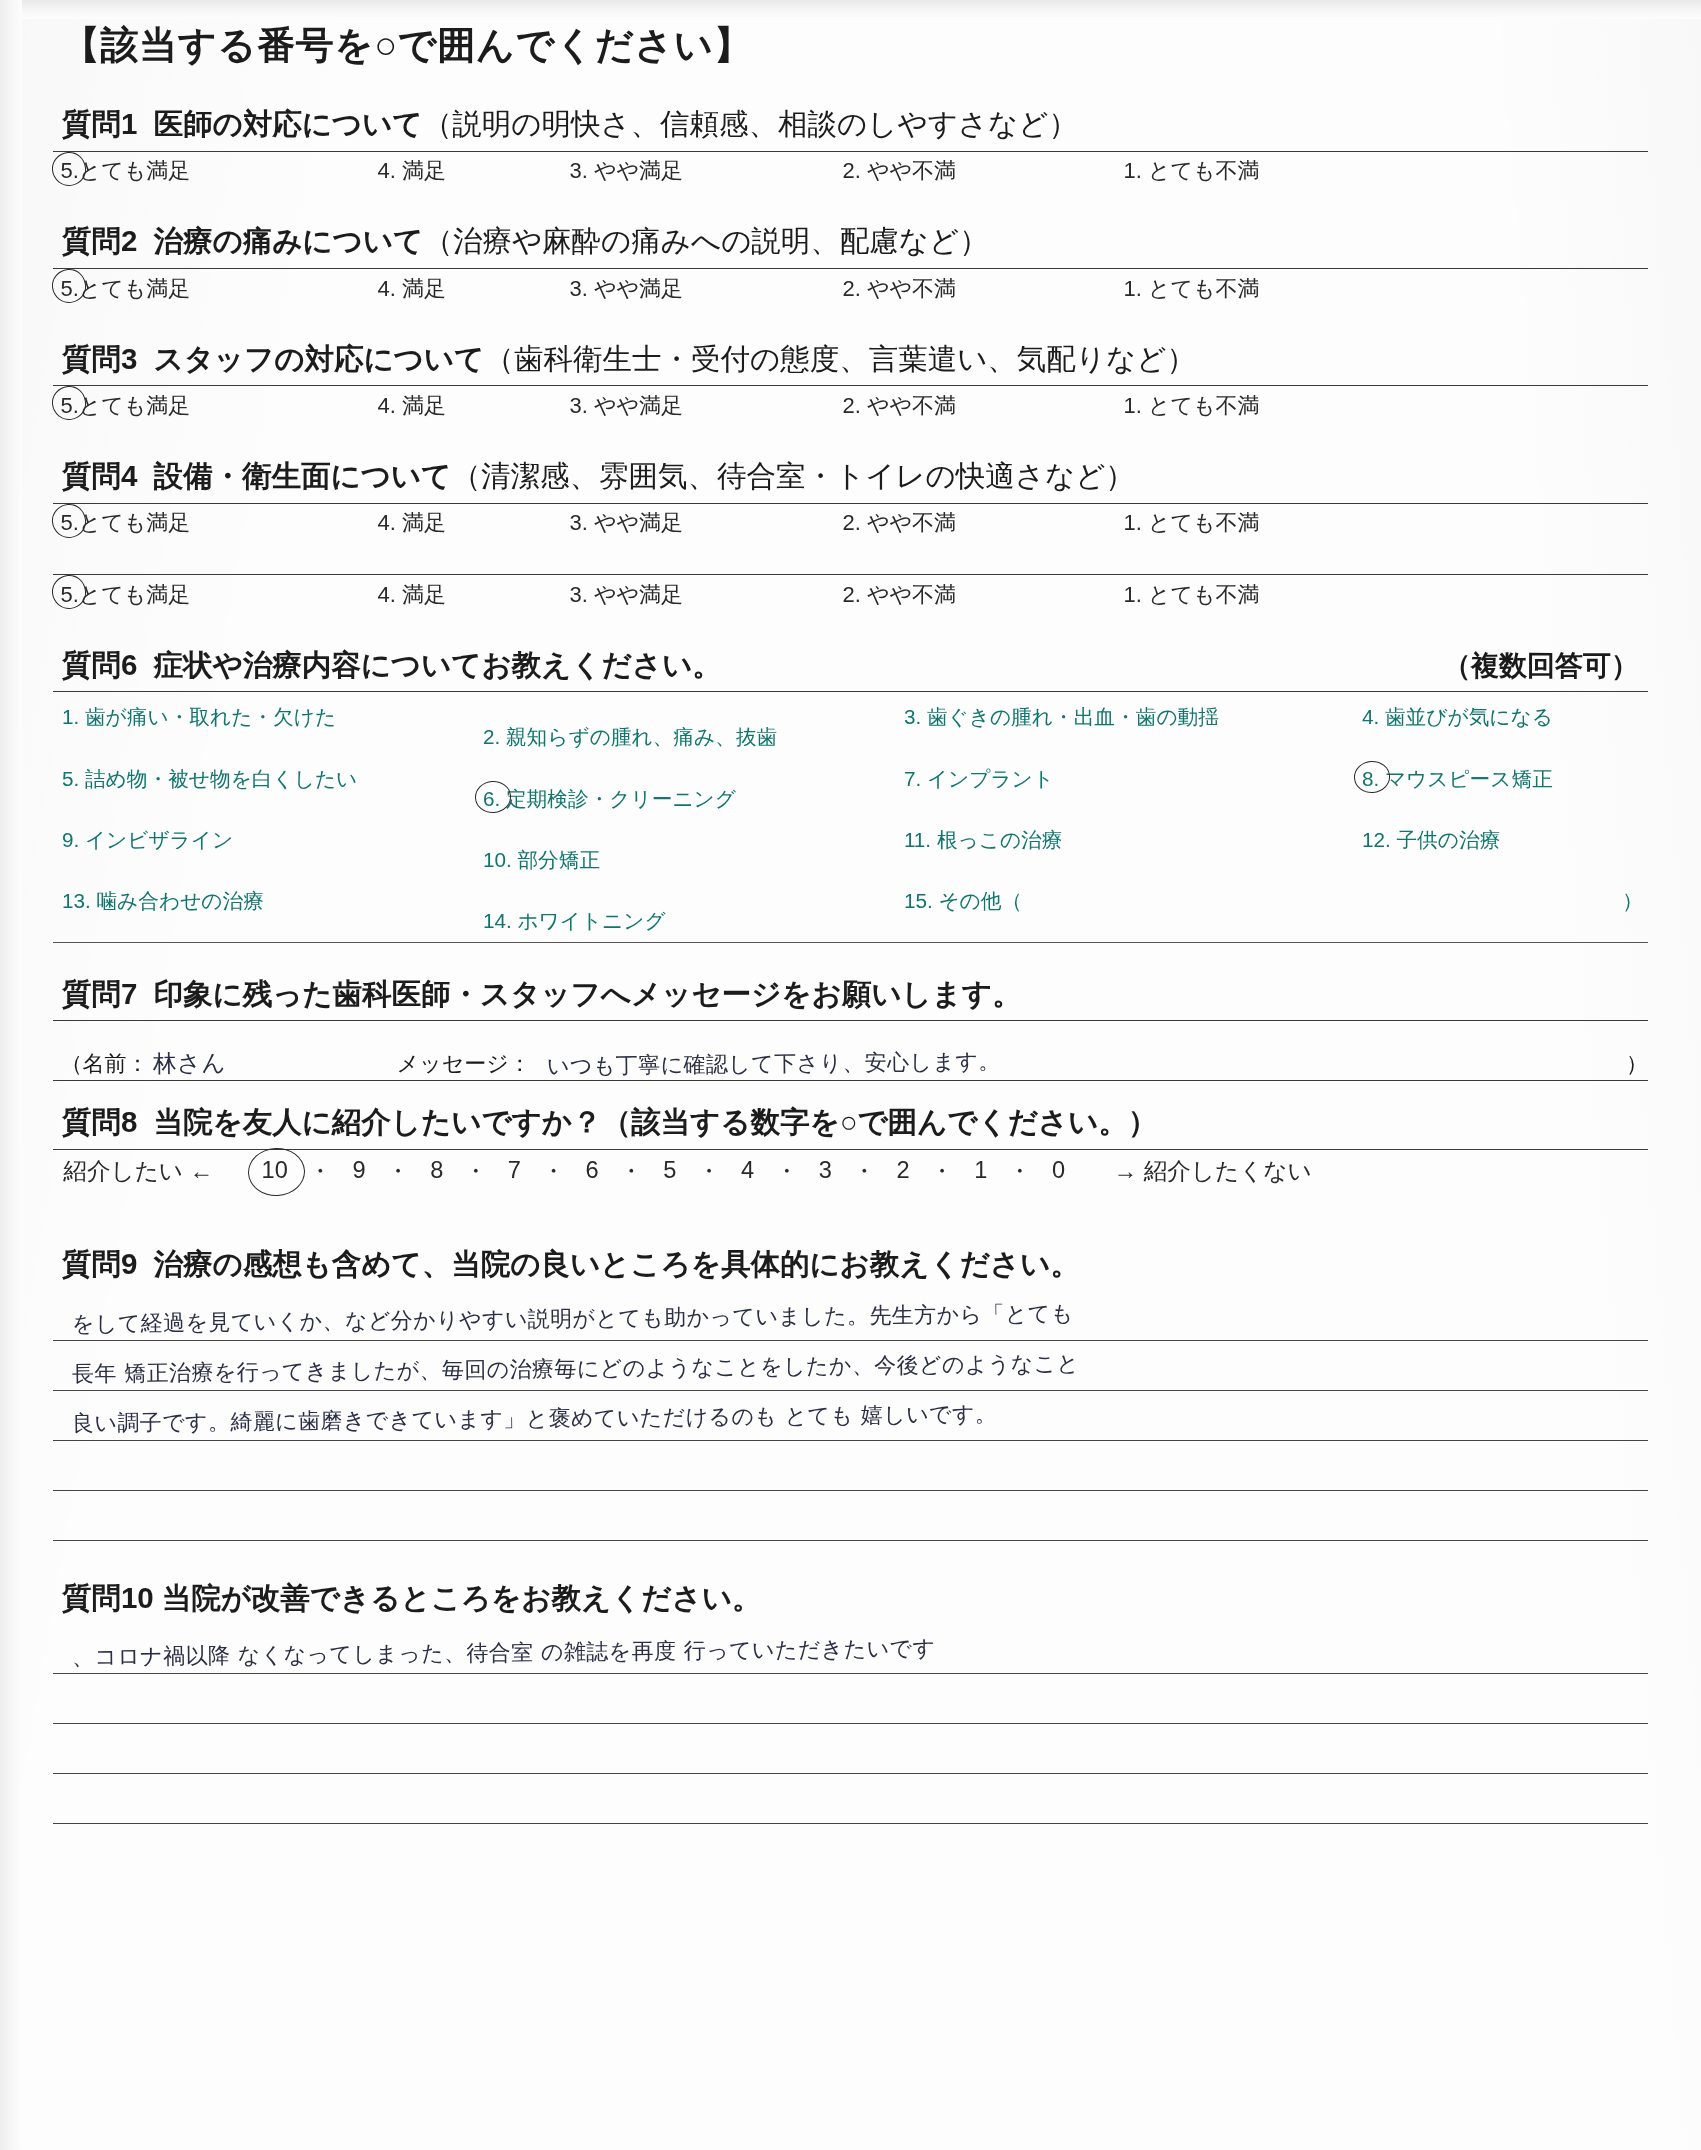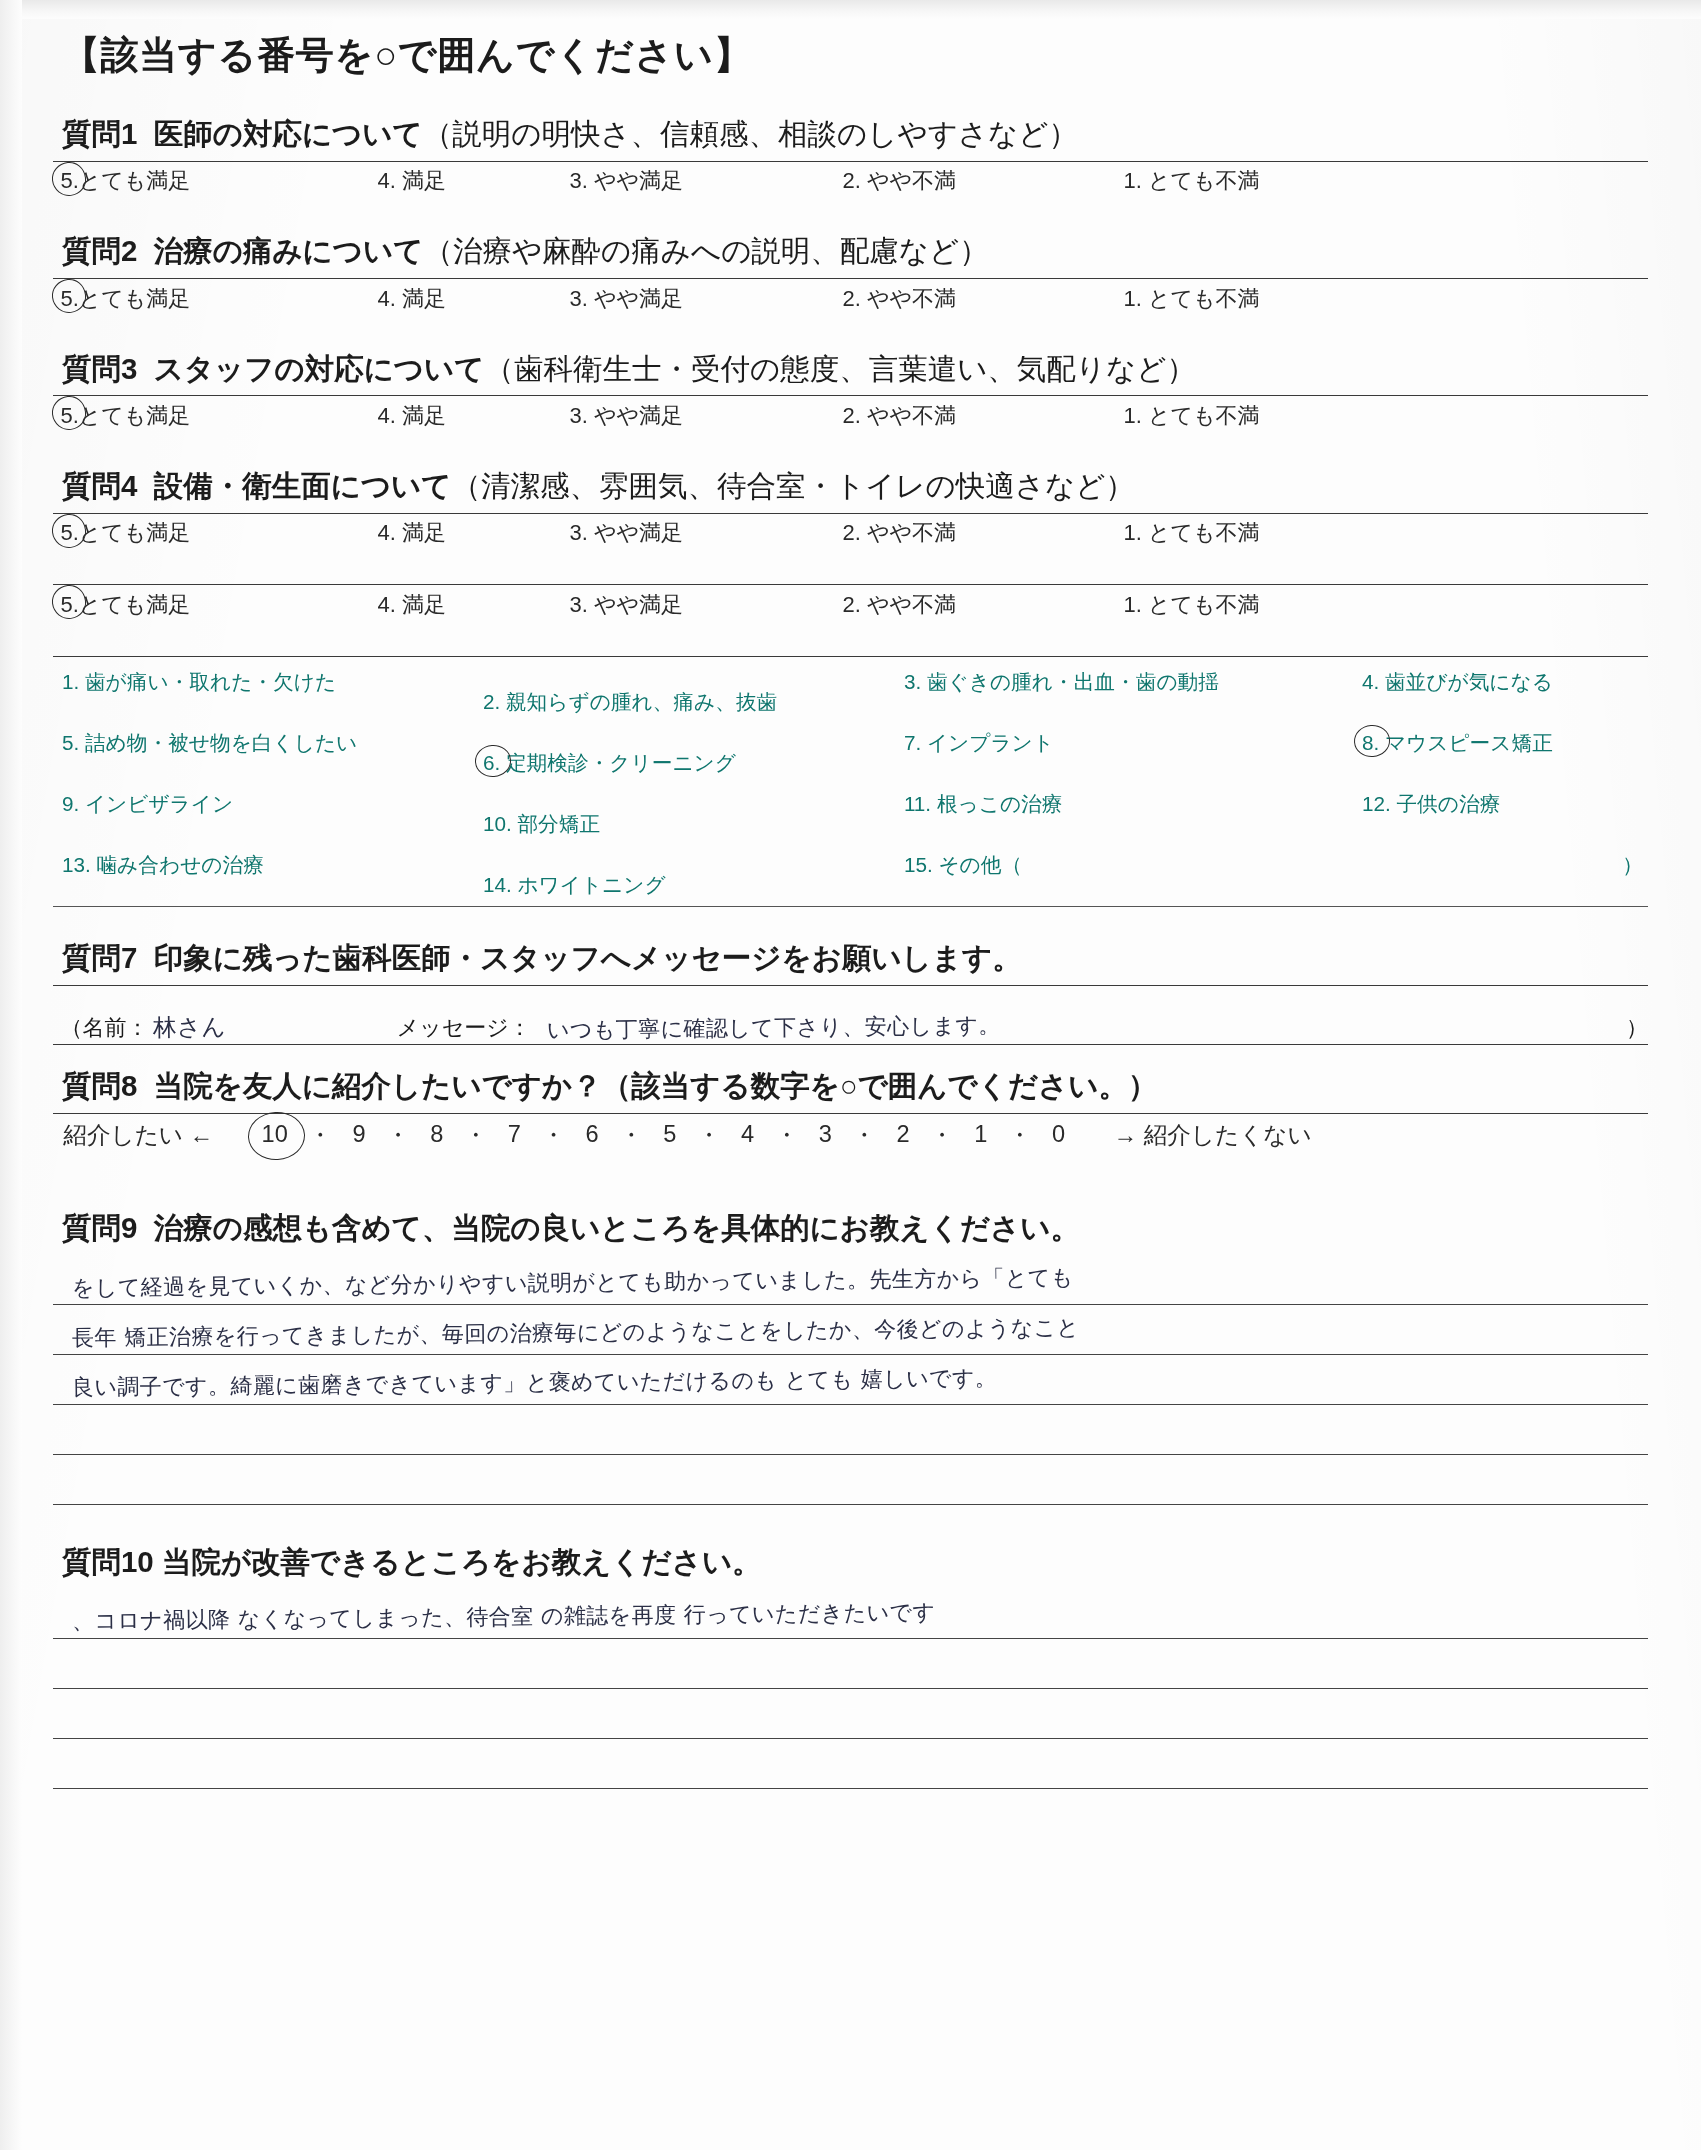--- a/index.html
+++ b/index.html
@@ -31,21 +31,21 @@
     background: linear-gradient(180deg, #e9e9e9 0%, #f7f7f7 60%, #fdfdfd 100%);
   }
   .edge-left {
     position: absolute;
     left: 0; top: 0; width: 22px; height: 100%;
     background: linear-gradient(90deg, #eeeeee 0%, #fdfdfd 100%);
   }
   .content {
     position: absolute;
     left: 53px;
-    top: 30px;
+    top: 20px;
     width: 1595px;
   }
 
   
   .doc-title {
     font-size: 38px;
     font-weight: 700;
     letter-spacing: 0.7px;
     margin: 0 0 34px 8.9px;
     color: #1c1c1c;
@@ -283,20 +283,26 @@
     <div class="scale-row">
       <span class="scale-opt sc1 circled"><span class="num">5.</span><span>とても満足</span></span>
       <span class="scale-opt sc2"><span class="num">4.</span>&nbsp;<span>満足</span></span>
       <span class="scale-opt sc3"><span class="num">3.</span>&nbsp;<span>やや満足</span></span>
       <span class="scale-opt sc4"><span class="num">2.</span>&nbsp;<span>やや不満</span></span>
       <span class="scale-opt sc5"><span class="num">1.</span>&nbsp;<span>とても不満</span></span>
     </div>
   </div>
 
   <div class="q-block" style="margin-bottom:32px;">
+    <div class="q6-head">
+      <div class="q-title" style="margin:0;">
+        <span>質問6</span>&nbsp;&nbsp;<span>症状や治療内容についてお教えください。</span>
+      </div>
+      <div class="q6-note">（複数回答可）</div>
+    </div>
     <div class="rule"></div>
 
     <div class="grid-wrap">
       <div class="grid-row">
         <span class="cell c1"><span class="num">1.</span>&nbsp;<span>歯が痛い・取れた・欠けた</span></span>
         <span class="cell c2"><span class="num">2.</span>&nbsp;<span>親知らずの腫れ、痛み、抜歯</span></span>
         <span class="cell c3"><span class="num">3.</span>&nbsp;<span>歯ぐきの腫れ・出血・歯の動揺</span></span>
         <span class="cell c4"><span class="num">4.</span>&nbsp;<span>歯並びが気になる</span></span>
       </div>
       <div class="grid-row">

